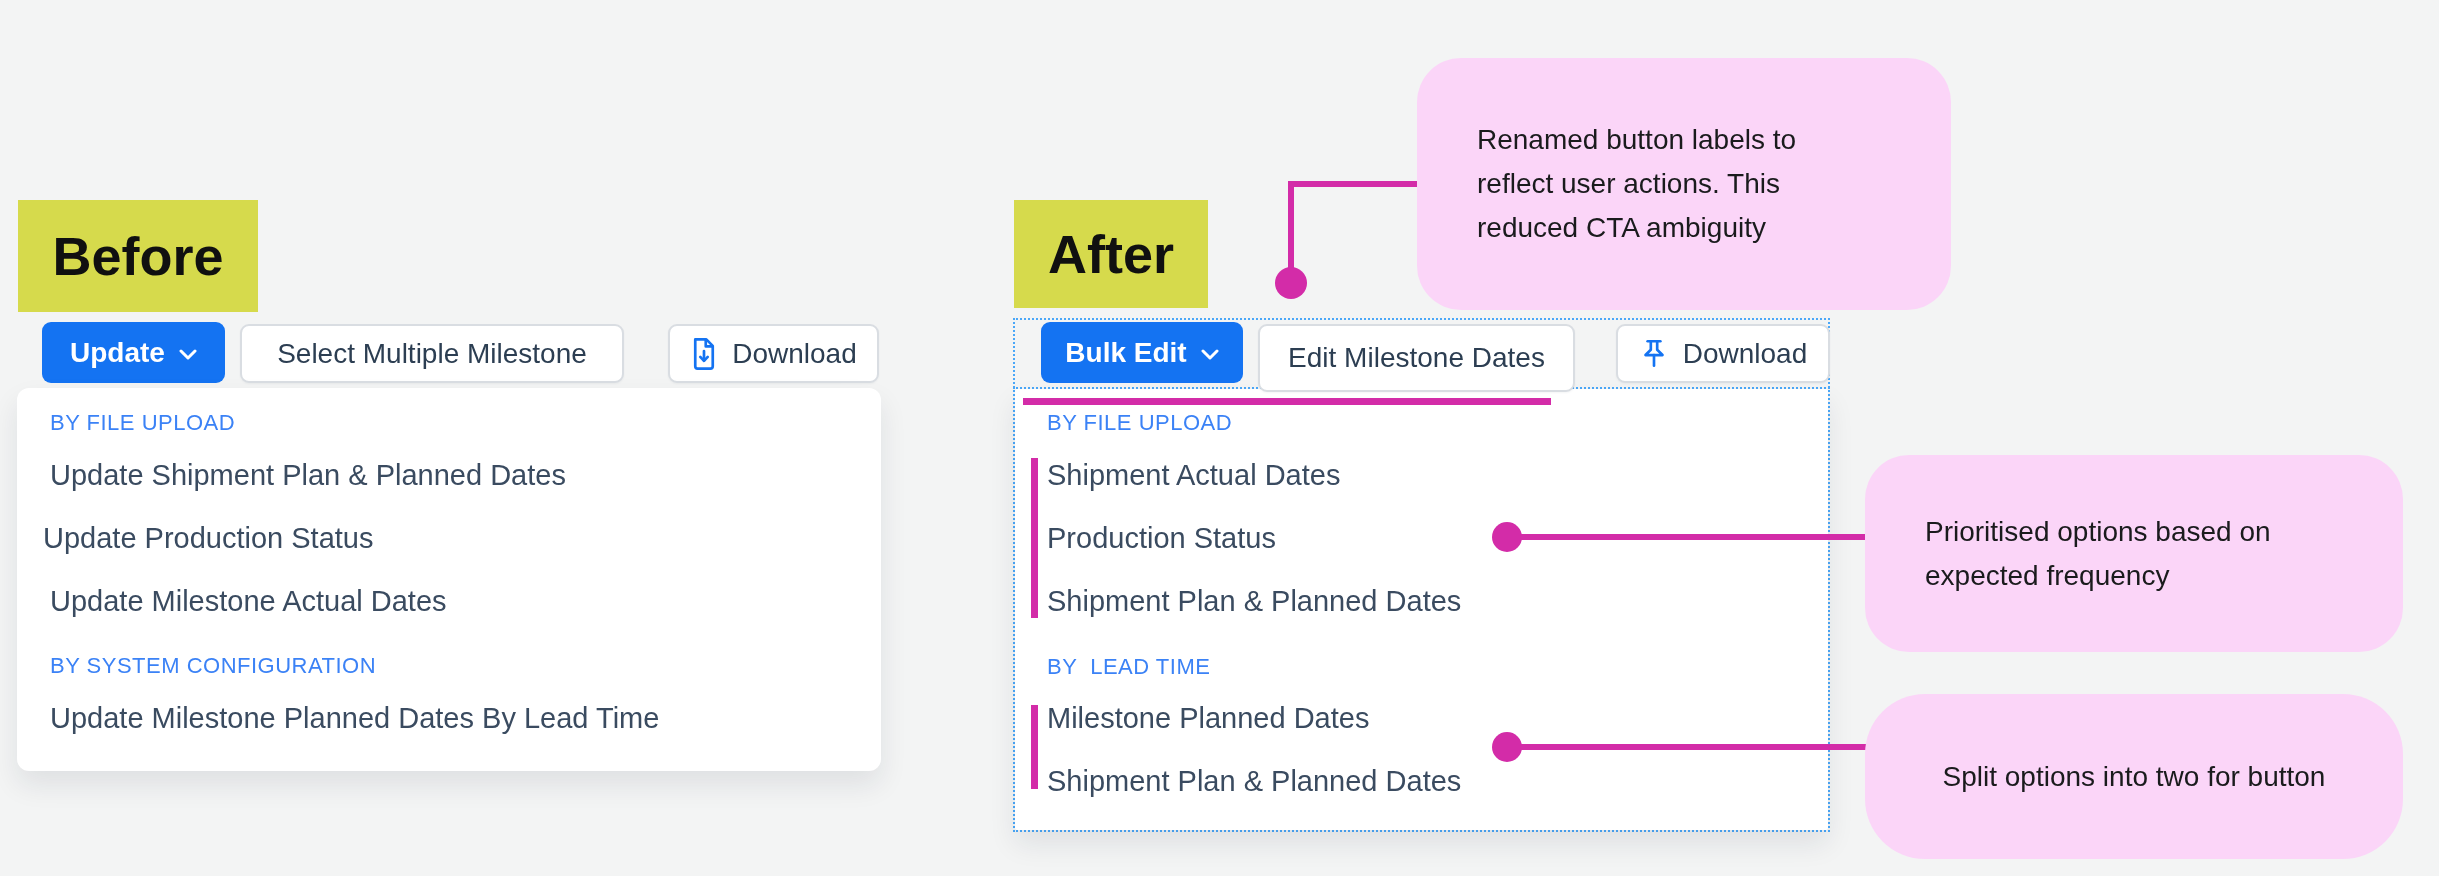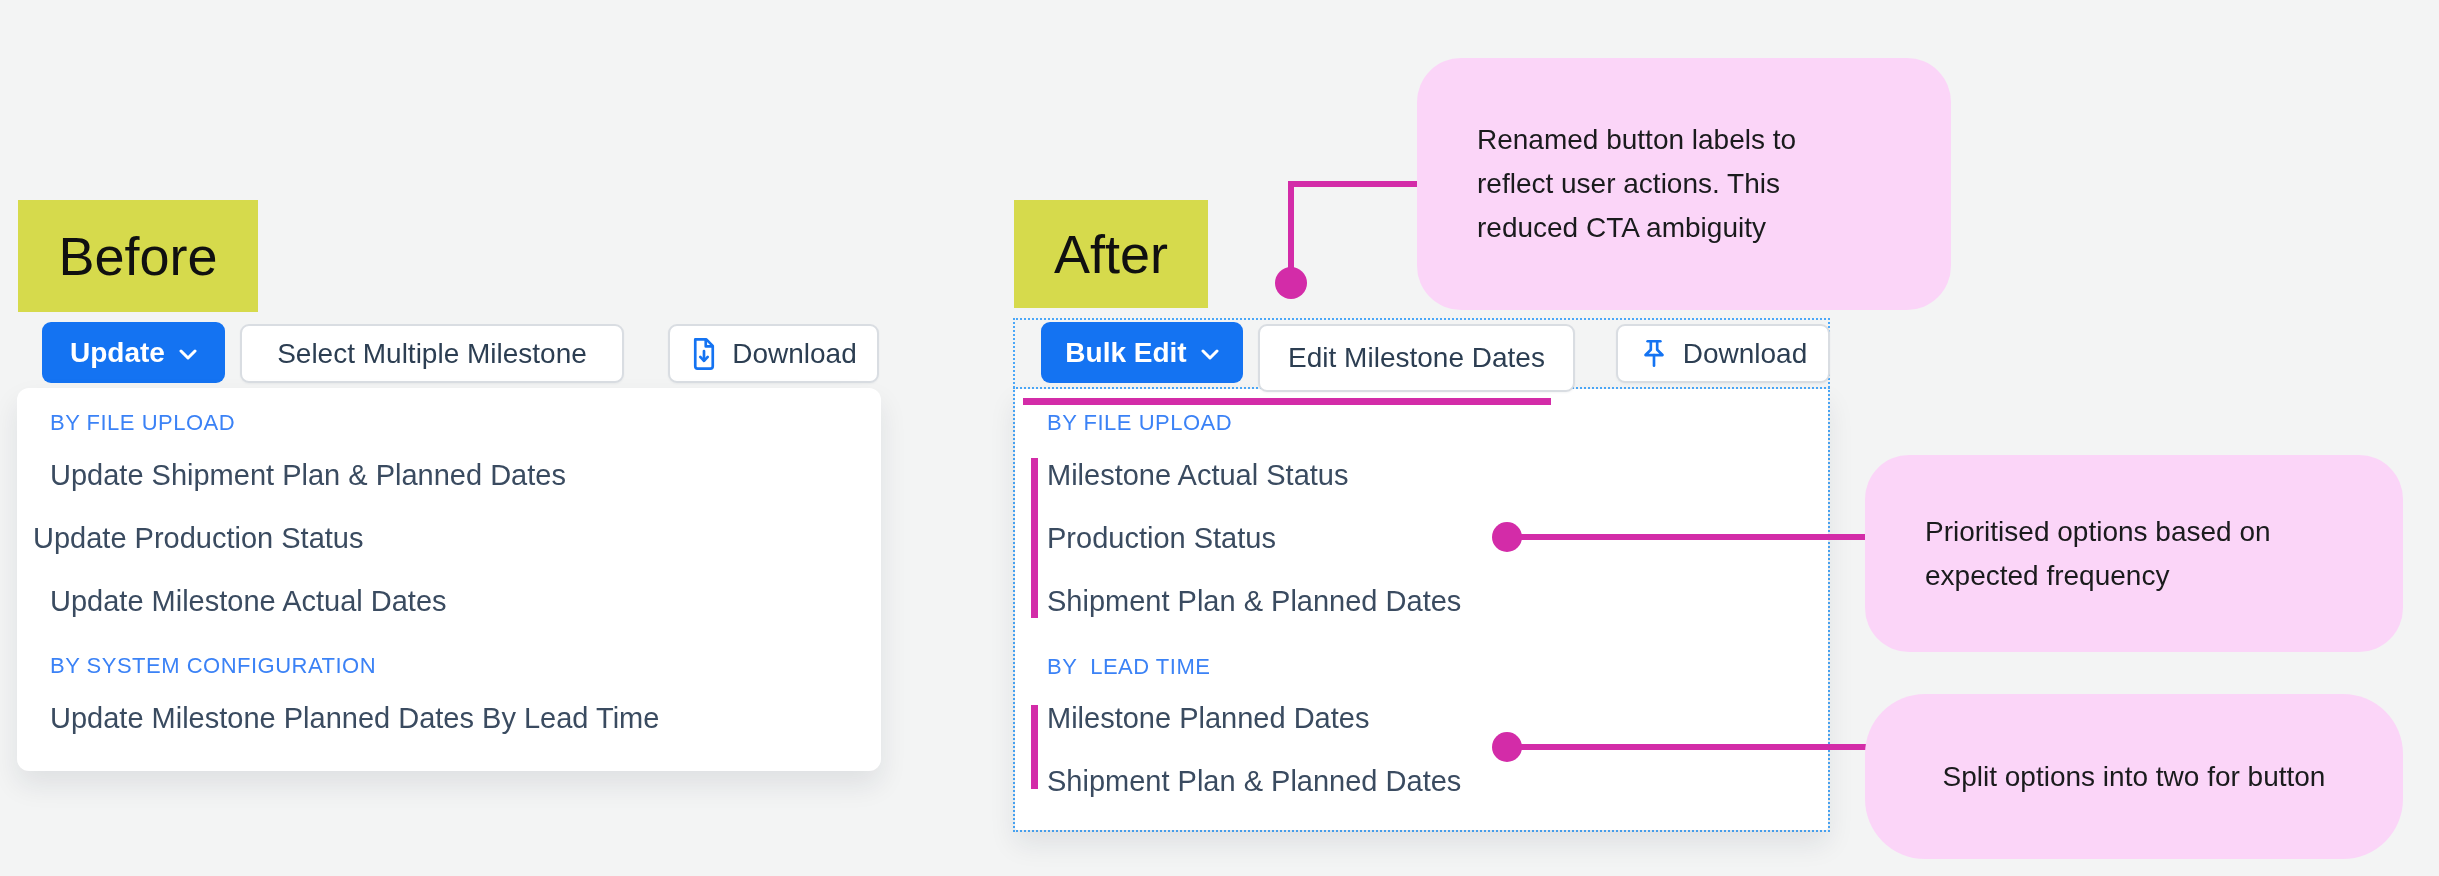--- a/index.html
+++ b/index.html
@@ -8,21 +8,21 @@
     position:relative;width:2439px;height:876px;overflow:hidden;
     background:#f3f4f4;
     font-family:"Liberation Sans", sans-serif;
   }
   .abs{position:absolute;}
 
   
   .section-title{
     display:flex;align-items:center;justify-content:center;
     background:#d6da4c;color:#101010;
-    font-size:54px;font-weight:400;letter-spacing:0;
+    font-size:54px;font-weight:700;letter-spacing:0;
   }
 
   
   .btn{
     display:flex;align-items:center;justify-content:center;gap:14px;
     border-radius:9px;font-size:28px;cursor:pointer;
   }
   .btn-primary{background:#1473f2;color:#ffffff;font-weight:700;margin-left:24px;}
   .btn-secondary{
     background:#ffffff;color:#2c3e52;font-weight:500;
@@ -85,40 +85,40 @@
       <path d="M13.5 2 V8 H19.5" fill="none" stroke="#1473f2" stroke-width="2.3" stroke-linejoin="round"></path>
       <line x1="12" y1="12" x2="12" y2="20" stroke="#1473f2" stroke-width="2.3" stroke-linecap="round"></line>
       <polyline points="8.8,17 12,20.4 15.2,17" fill="none" stroke="#1473f2" stroke-width="2.3" stroke-linecap="round" stroke-linejoin="round"></polyline>
     </svg>
     <span>Download</span>
   </div>
 
   <div class="panel" style="left:17px;top:388px;width:864px;height:383px;">
     <div class="menu-header" style="left:33px;top:22px;">BY FILE UPLOAD</div>
     <div class="menu-item" style="left:33px;top:71px;">Update Shipment Plan &amp; Planned Dates</div>
-    <div class="menu-item" style="left:16px;top:134px;">Update Production Status</div>
+    <div class="menu-item" style="left:26px;top:134px;">Update Production Status</div>
     <div class="menu-item" style="left:33px;top:197px;">Update Milestone Actual Dates</div>
     <div class="menu-header" style="left:33px;top:265px;">BY SYSTEM CONFIGURATION</div>
     <div class="menu-item" style="left:33px;top:314px;">Update Milestone Planned Dates By Lead Time</div>
   </div>
 
   <div class="abs section-title" style="left:1014px;top:200px;width:194px;height:108px;">
     <span>After</span>
   </div>
 
   <div class="abs sel-frame" style="left:1013px;top:318px;width:817px;height:514px;"></div>
   <div class="abs sel-divider" style="left:1013px;top:387px;width:817px;height:0;"></div>
 
   <div class="panel" style="left:1015px;top:389px;width:813px;height:441px;border-radius:2px;">
     <div class="mk" style="position:absolute;left:8px;top:9px;width:528px;height:7px;"></div>
 
     <div class="menu-header" style="left:32px;top:21px;">BY FILE UPLOAD</div>
 
     <div class="mk" style="position:absolute;left:16px;top:69px;width:7px;height:160px;"></div>
-    <div class="menu-item" style="left:32px;top:70px;">Milestone Actual Status</div>
+    <div class="menu-item" style="left:32px;top:70px;">Shipment Actual Dates</div>
     <div class="menu-item" style="left:32px;top:133px;">Production Status</div>
     <div class="menu-item" style="left:32px;top:196px;">Shipment Plan &amp; Planned Dates</div>
 
     <div class="menu-header" style="left:32px;top:265px;">BY  LEAD TIME</div>
 
     <div class="mk" style="position:absolute;left:16px;top:316px;width:7px;height:84px;"></div>
     <div class="menu-item" style="left:32px;top:313px;">Milestone Planned Dates</div>
     <div class="menu-item" style="left:32px;top:376px;">Shipment Plan &amp; Planned Dates</div>
   </div>
 

